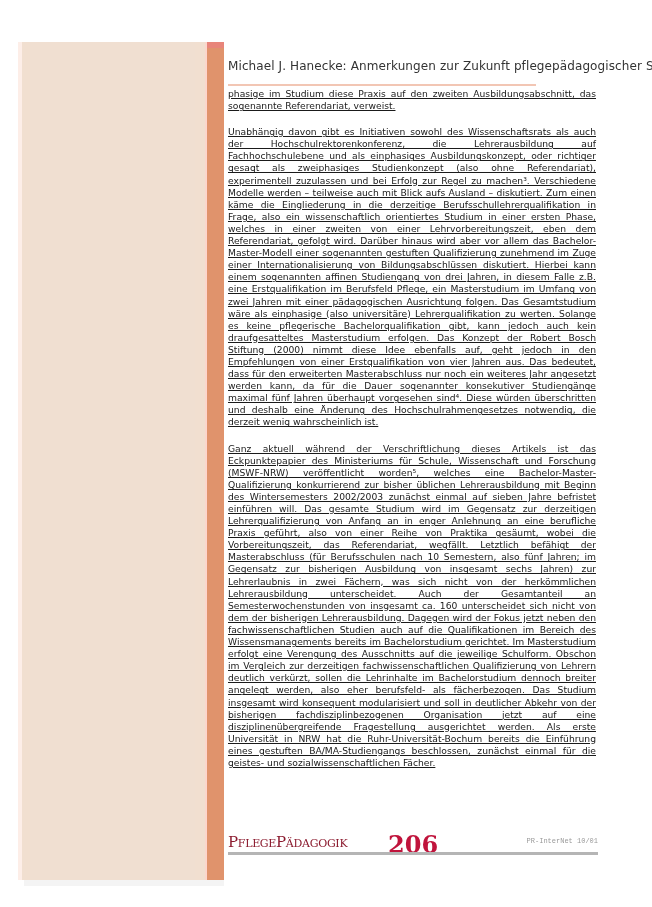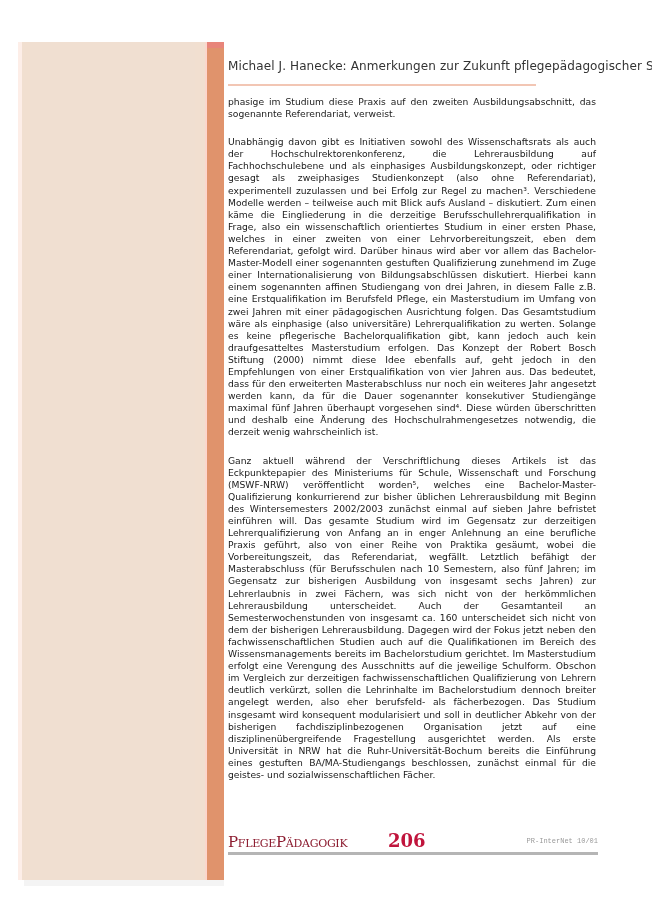--- a/index.html
+++ b/index.html
@@ -4,24 +4,24 @@
 <style>
   html, body { margin:0; padding:0; background:#ffffff; }
   body { width:652px; height:907px; position:relative; overflow:hidden; font-family:"DejaVu Sans", sans-serif; }
   .sidebar { position:absolute; left:18px; top:42px; width:189px; height:838px; background:#f1dfd0; border-left:4px solid #fdeee8; border-right:2px solid #fcd6cc; box-sizing:border-box; }
   .sidebar-inner { position:absolute; left:8px; right:10px; top:0; bottom:0; background:#f0dfd1; }
   .accent-strip { position:absolute; left:207px; top:42px; width:17px; height:838px; background:#e0936c; }
   .accent-top { position:absolute; left:207px; top:42px; width:17px; height:6px; background:#e8857a; }
   .bottom-shadow { position:absolute; left:24px; top:880px; width:200px; height:6px; background:#f4f4f4; }
   .running-header { position:absolute; left:228px; top:59px; width:308px; font-size:12px; color:#333; letter-spacing:0.1px; white-space:nowrap; border-bottom:2px solid #f2c6b4; padding-bottom:11px; }
   .content { position:absolute; left:228px; top:80px; width:368px; font-size:9.2px; line-height:12.1px; color:#1a1a1a; text-align:justify; }
-  .content p { margin:16px 0 14px 0; hyphens:auto; }
+  .content p { margin:8px 0 14px 0; hyphens:auto;text-decoration:underline; }
   .footer { position:absolute; left:228px; top:833px; width:370px; height:24px; }
   .logo { position:absolute; left:0; top:0; font-family:"DejaVu Serif", serif; font-weight:normal; color:#8b1a2e; font-size:15px; font-variant:small-caps; letter-spacing:-0.3px; }
-  .page-num { position:absolute; left:160px; top:-3px; font-family:"DejaVu Serif", serif; font-weight:bold; color:#c0143c; font-size:18px; }
+  .page-num { position:absolute; left:160px; top:-3px; font-family:"DejaVu Serif", serif; font-weight:bold; color:#c0143c; font-size:24px; }
   .issue { position:absolute; right:0; top:4px; font-family:Liberation Mono, monospace; font-size:7px; color:#9a9a9a; }
   .footer-rule { position:absolute; left:0; right:0; top:19px; height:3px; background:#b5b5b5; }
 </style>
 </head>
 <body>
 
 <div class="sidebar">
     <div class="sidebar-inner"></div>
   </div>
 <div class="accent-strip"></div>

